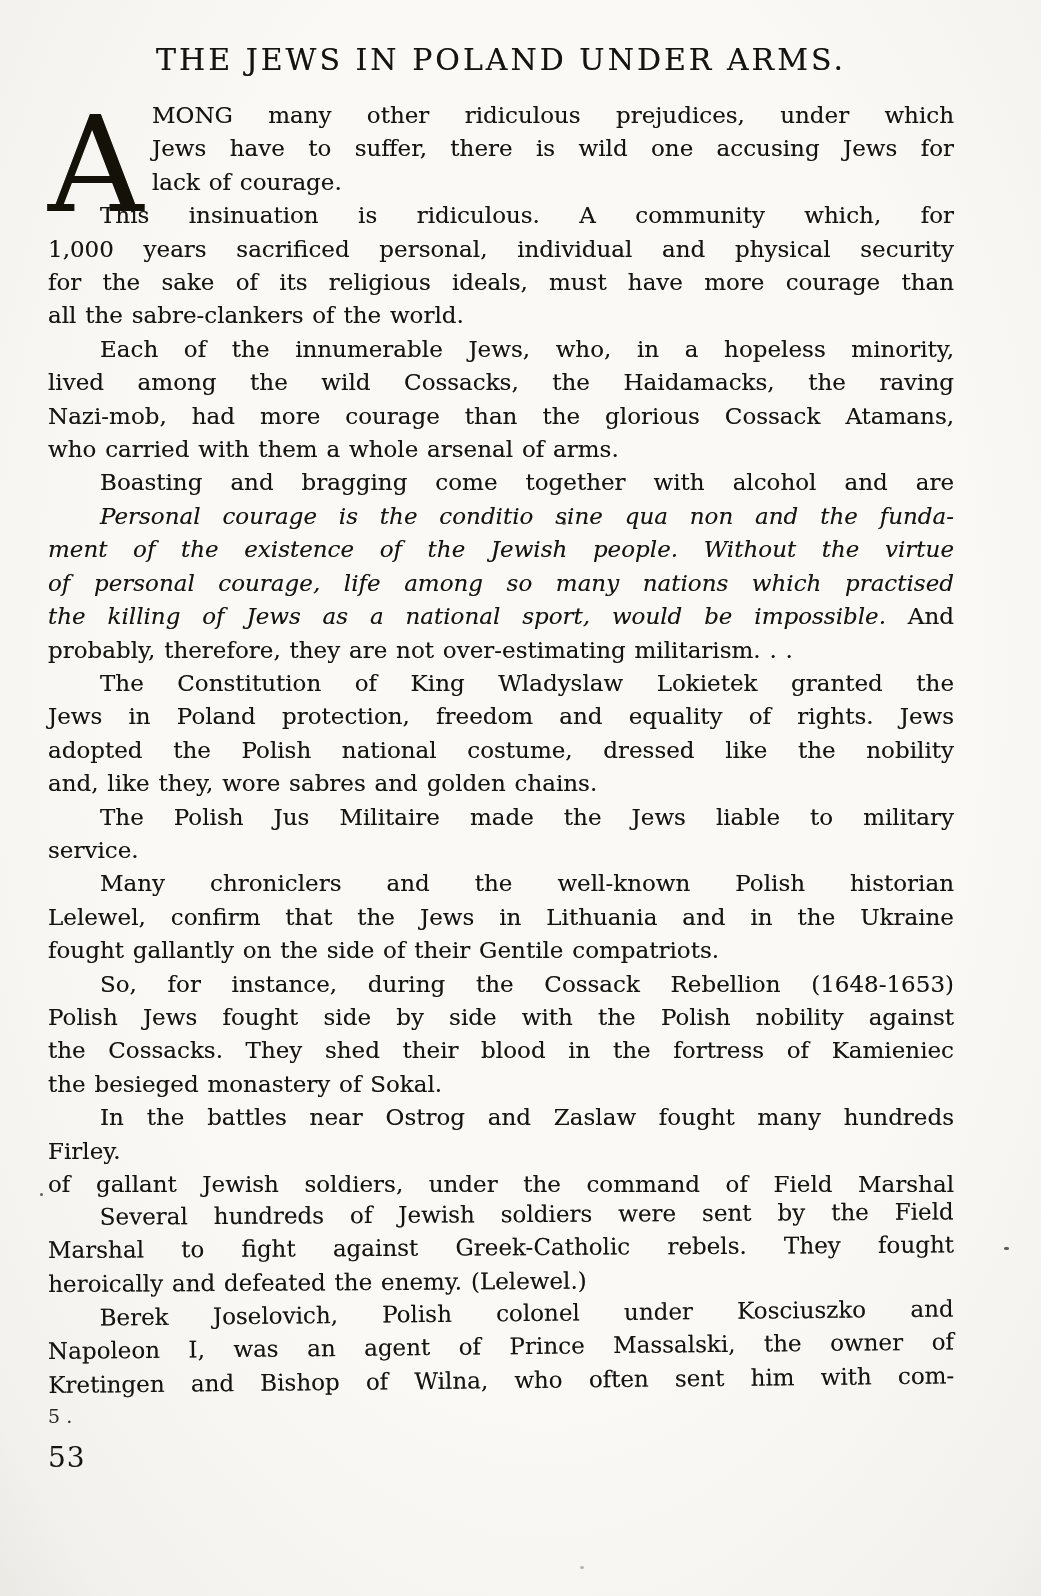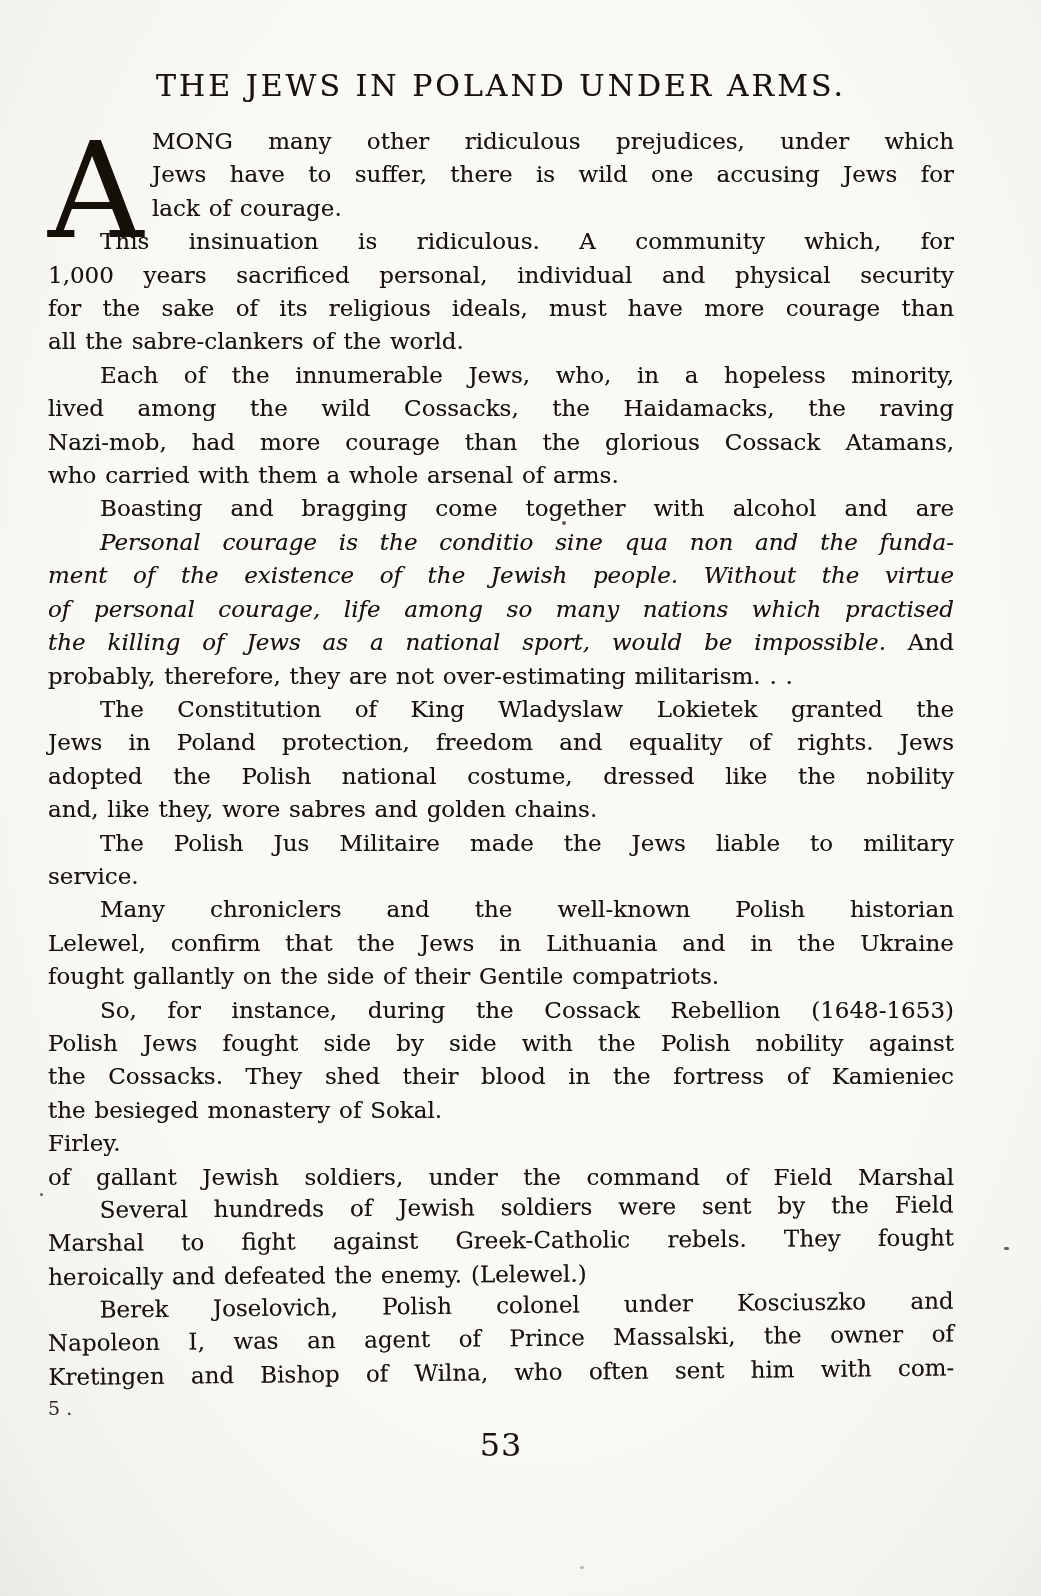--- a/index.html
+++ b/index.html
@@ -6,21 +6,21 @@
   html,body{margin:0;padding:0;background:#d9d7d2;}
   .page{
     position:relative;
     width:1041px;height:1596px;
     margin:0 auto;
     background:radial-gradient(ellipse at 52% 42%, #faf9f6 55%, #f2f1ed 90%, #eae9e4 100%);
     color:#17140f;
     font-family:"DejaVu Serif","Liberation Serif",serif;
     overflow:hidden;
   }
-  .content{position:absolute;left:48px;top:68px;width:906px;}
+  .content{position:absolute;left:48px;top:42px;width:906px;}
   .title{
     font-size:30px;font-weight:400;letter-spacing:3px;
     text-align:center;margin:0 0 22px 0;white-space:nowrap;
     color:#161310;text-shadow:0 0 .6px rgba(20,16,10,.55);
   }
   .bodytext{text-shadow:0 0 .5px rgba(20,16,10,.45);}
   .para{font-size:23px;line-height:33.4px;word-spacing:1.5px;margin:0;}
   .line{text-align:justify;}
   .line.just{text-align-last:justify;}
   .line.indent{text-indent:52px;}
@@ -29,21 +29,21 @@
     float:left;
     font-size:132px;line-height:1;
     height:100px;width:92px;
     margin:0 12px 0 0;
     overflow:visible;
     color:#141109;
   }
   .tilt-a{transform:rotate(-0.35deg);transform-origin:0 50%;}
   .tilt-b{transform:rotate(-0.6deg);transform-origin:0 50%;}
   .artifact{font-size:19px;line-height:20px;margin-top:4px;color:#2a261f;}
-  .page-number{text-align:center;font-size:32px;margin-top:8px;letter-spacing:1px;}
+  .page-number{font-size:28px;margin-top:15px;letter-spacing:1px;}
   .speck{position:absolute;background:#3b362e;border-radius:50%;opacity:.8;}
   #speck-1{left:562px;top:521px;width:4px;height:4px;}
   #speck-2{left:40px;top:1193px;width:3px;height:3px;}
   #speck-3{left:1004px;top:1247px;width:5px;height:3px;border-radius:40%;}
   #speck-4{left:580px;top:1566px;width:4px;height:3px;opacity:.35;}
 </style>
 </head>
 <body>
 
 <div class="page">
@@ -98,20 +98,21 @@
           <div class="line just"><span>Lelewel, confirm that the Jews in Lithuania and in the Ukraine</span></div>
           <div class="line"><span>fought gallantly on the side of their Gentile compatriots.</span></div>
         </div>
         <div class="para">
           <div class="line just indent"><span>So, for instance, during the Cossack Rebellion (1648-1653)</span></div>
           <div class="line just"><span>Polish Jews fought side by side with the Polish nobility against</span></div>
           <div class="line just"><span>the Cossacks.  They shed their blood in the fortress of Kamieniec</span></div>
           <div class="line"><span>the besieged monastery of Sokal.</span></div>
         </div>
         <div class="para">
+          <div class="line just indent"><span>In the battles near Ostrog and Zaslaw fought many hundreds</span></div>
           <div class="line"><span>Firley.</span></div>
           <div class="line just"><span>of gallant Jewish soldiers, under the command of Field Marshal</span></div>
         </div>
         <div class="para tilt-a">
           <div class="line just indent"><span>Several hundreds of Jewish soldiers were sent by the Field</span></div>
           <div class="line just"><span>Marshal to fight against Greek-Catholic rebels.  They fought</span></div>
           <div class="line"><span>heroically and defeated the enemy.  (Lelewel.)</span></div>
         </div>
         <div class="para tilt-b">
           <div class="line just indent"><span>Berek Joselovich, Polish colonel under Kosciuszko and</span></div>

